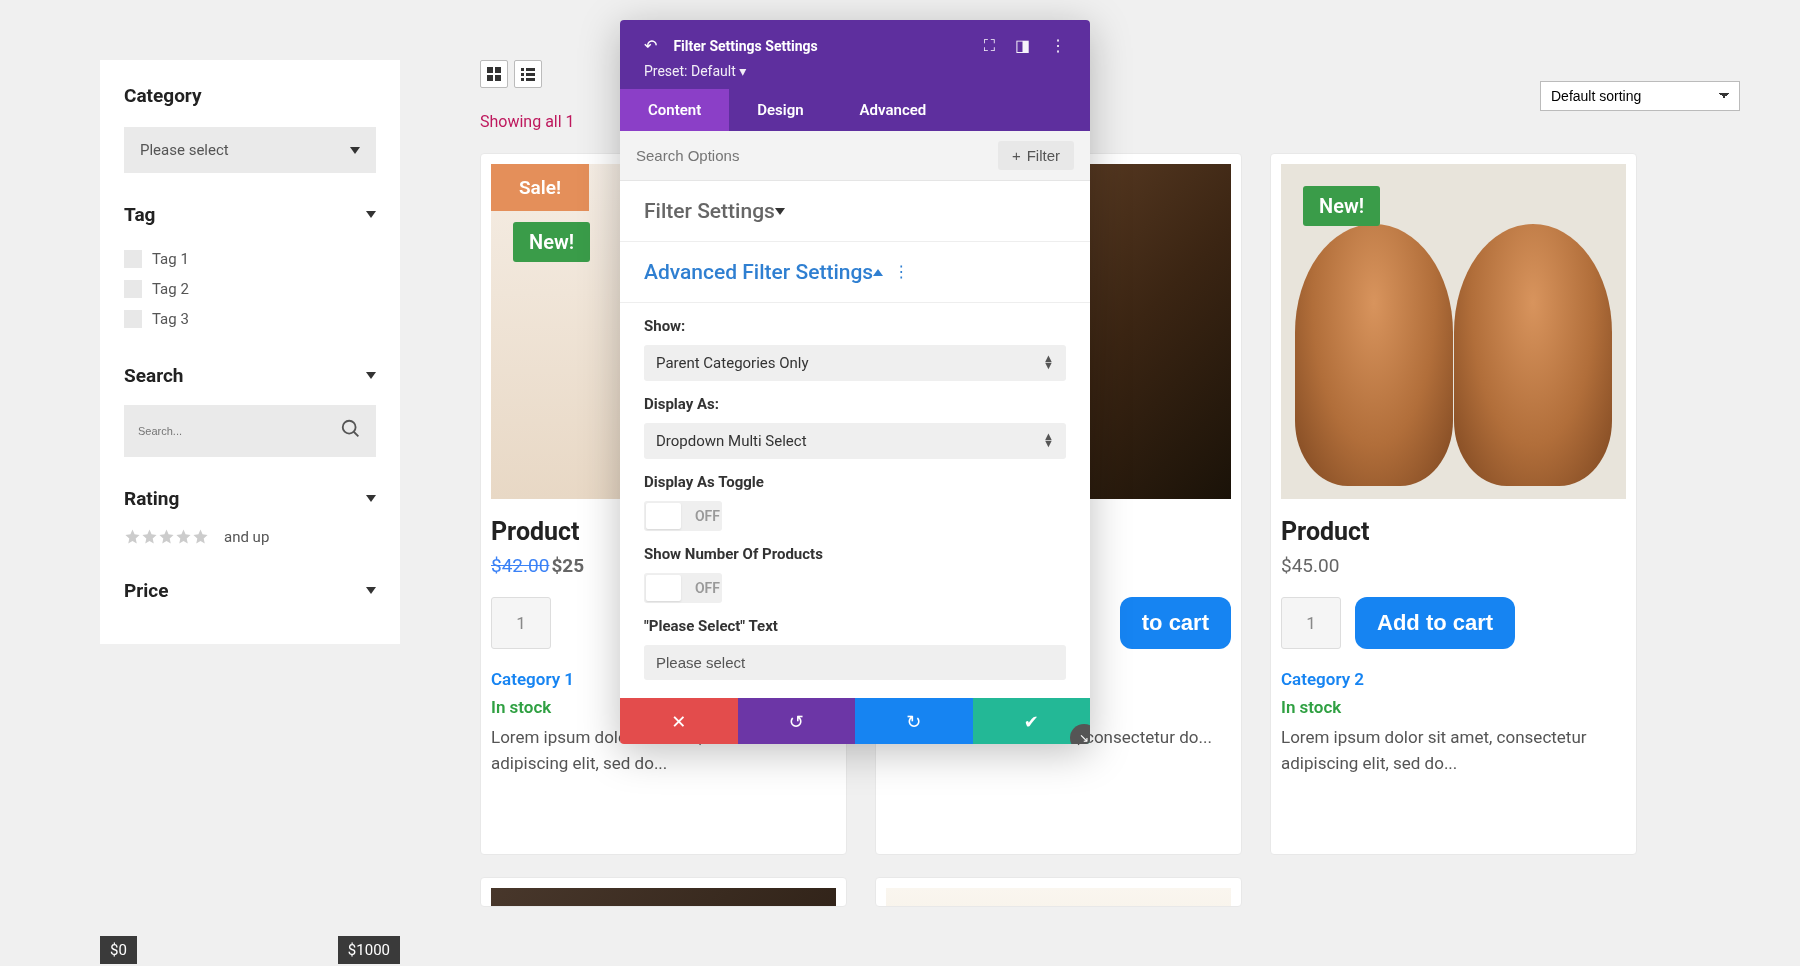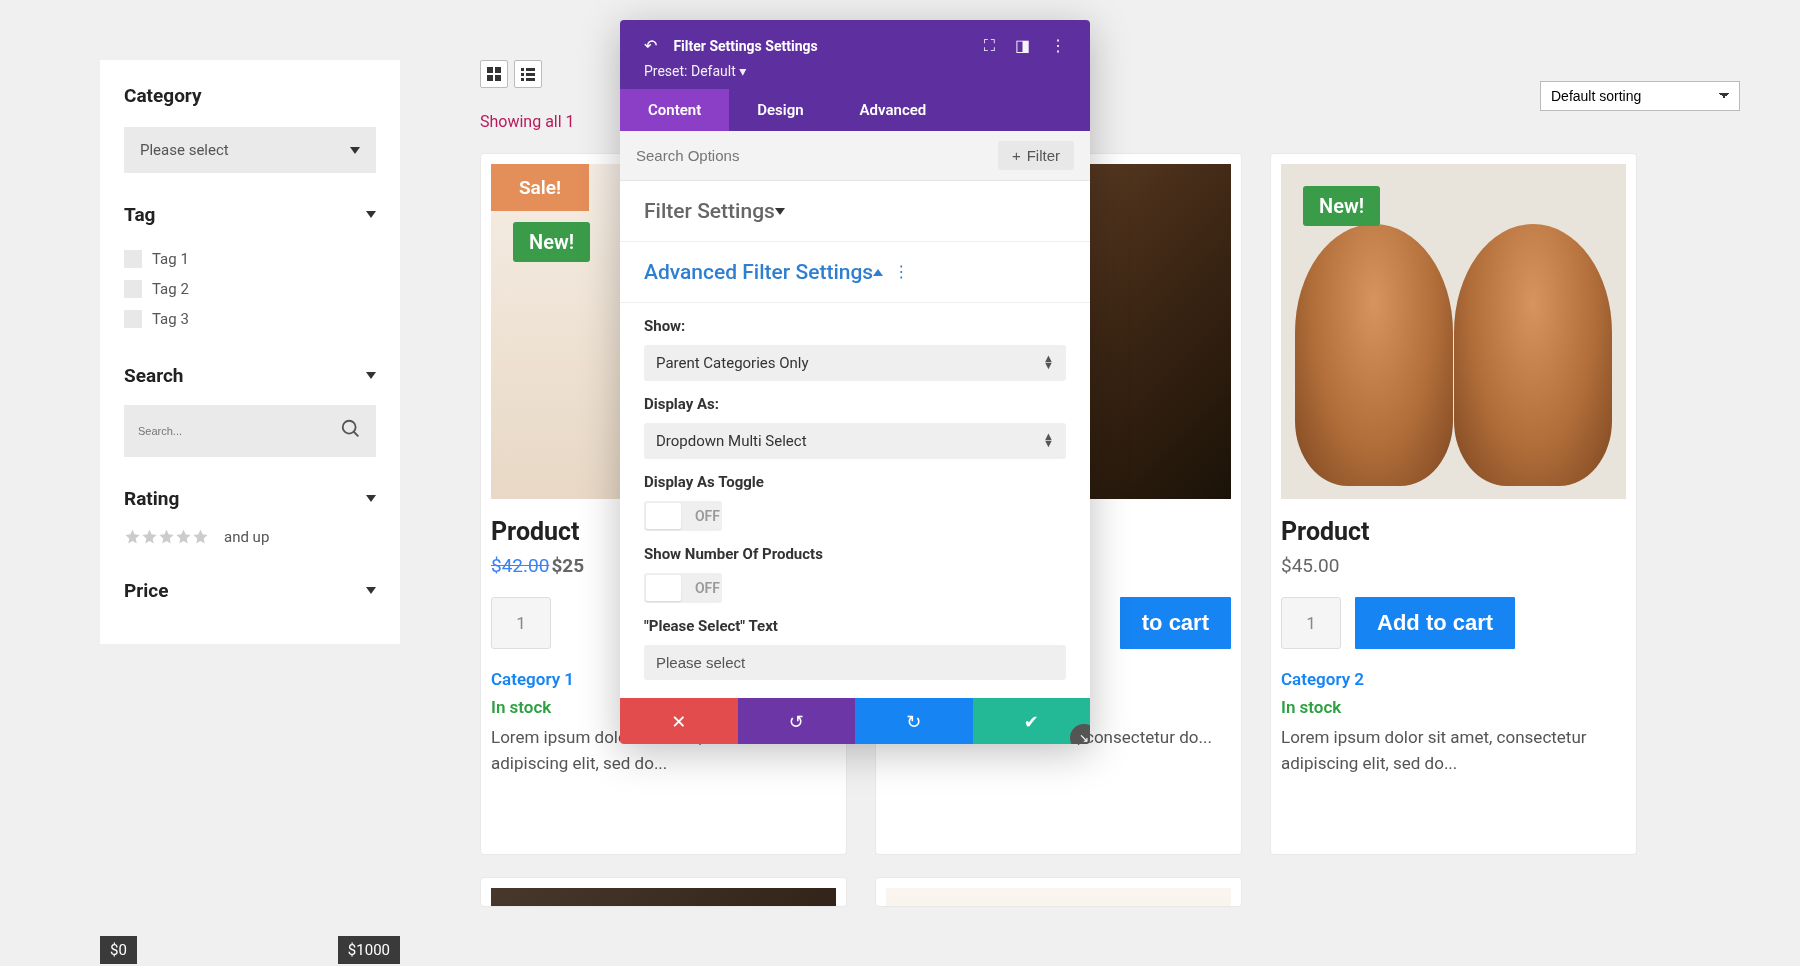--- a/index.html
+++ b/index.html
@@ -43,21 +43,21 @@
 .product-card { width: 367px; background: #fff; border: 1px solid #e8e8e8; border-radius: 4px; padding: 10px 10px 20px; position: relative; height: 702px; overflow: hidden; }
 .product-img { width: 100%; height: 335px; background: #d5c2b0; position: relative; }
 .sale-badge { position: absolute; top: 0; left: 0; background: #e48f5a; color: #fff; padding: 12px 28px; font-size: 19px; font-weight: 600; }
 .new-badge { position: absolute; top: 22px; left: 22px; background: #3a9c49; color: #fff; padding: 8px 16px; font-size: 20px; font-weight: 600; border-radius: 3px; }
 .product-title { font-size: 25px; font-weight: 700; color: #222; margin: 18px 0 8px; }
 .product-price { font-size: 19px; color: #666; margin-bottom: 20px; }
 .product-price .struck { text-decoration: line-through; color: #3b82f6; margin-right: 2px; }
 .product-price .now { color: #666; font-weight: 700; }
 .product-actions { display: flex; gap: 14px; margin-bottom: 20px; }
 .qty-box { width: 60px; height: 52px; border: 1px solid #ddd; background: #f5f5f5; display: flex; align-items: center; justify-content: center; color: #888; font-size: 17px; border-radius: 3px; }
-.add-btn { background: #1684f2; color: #fff; border: none; padding: 0 22px; font-size: 22px; font-weight: 600; border-radius: 1px; cursor: pointer; height: 52px; }
+.add-btn { background: #1684f2; color: #fff; border: none; padding: 0 22px; font-size: 22px; font-weight: 600; border-radius: 12px; cursor: pointer; height: 52px; }
 .cat-link { color: #1684f2; font-size: 17px; font-weight: 600; margin-bottom: 8px; }
 .stock { color: #2fa042; font-size: 17px; font-weight: 600; margin-bottom: 8px; }
 .desc { color: #555; font-size: 17px; line-height: 1.5; }
 
 
 .img-bag { background: linear-gradient(135deg, #6e4a2e 0%, #3b2513 60%, #1a1208 100%); }
 .img-shoes { background: linear-gradient(to bottom, #e8e4db 0%, #e8e4db 100%); position: relative; overflow: hidden; }
 .img-shoes::before, .img-shoes::after { content: ""; position: absolute; width: 46%; height: 78%; bottom: 4%; border-radius: 60% 60% 40% 40% / 50% 50% 30% 30%; background: radial-gradient(ellipse at 50% 30%, #d8945d 0%, #b16e3a 55%, #7c4620 100%); }
 .img-shoes::before { left: 4%; }
 .img-shoes::after { right: 4%; }

